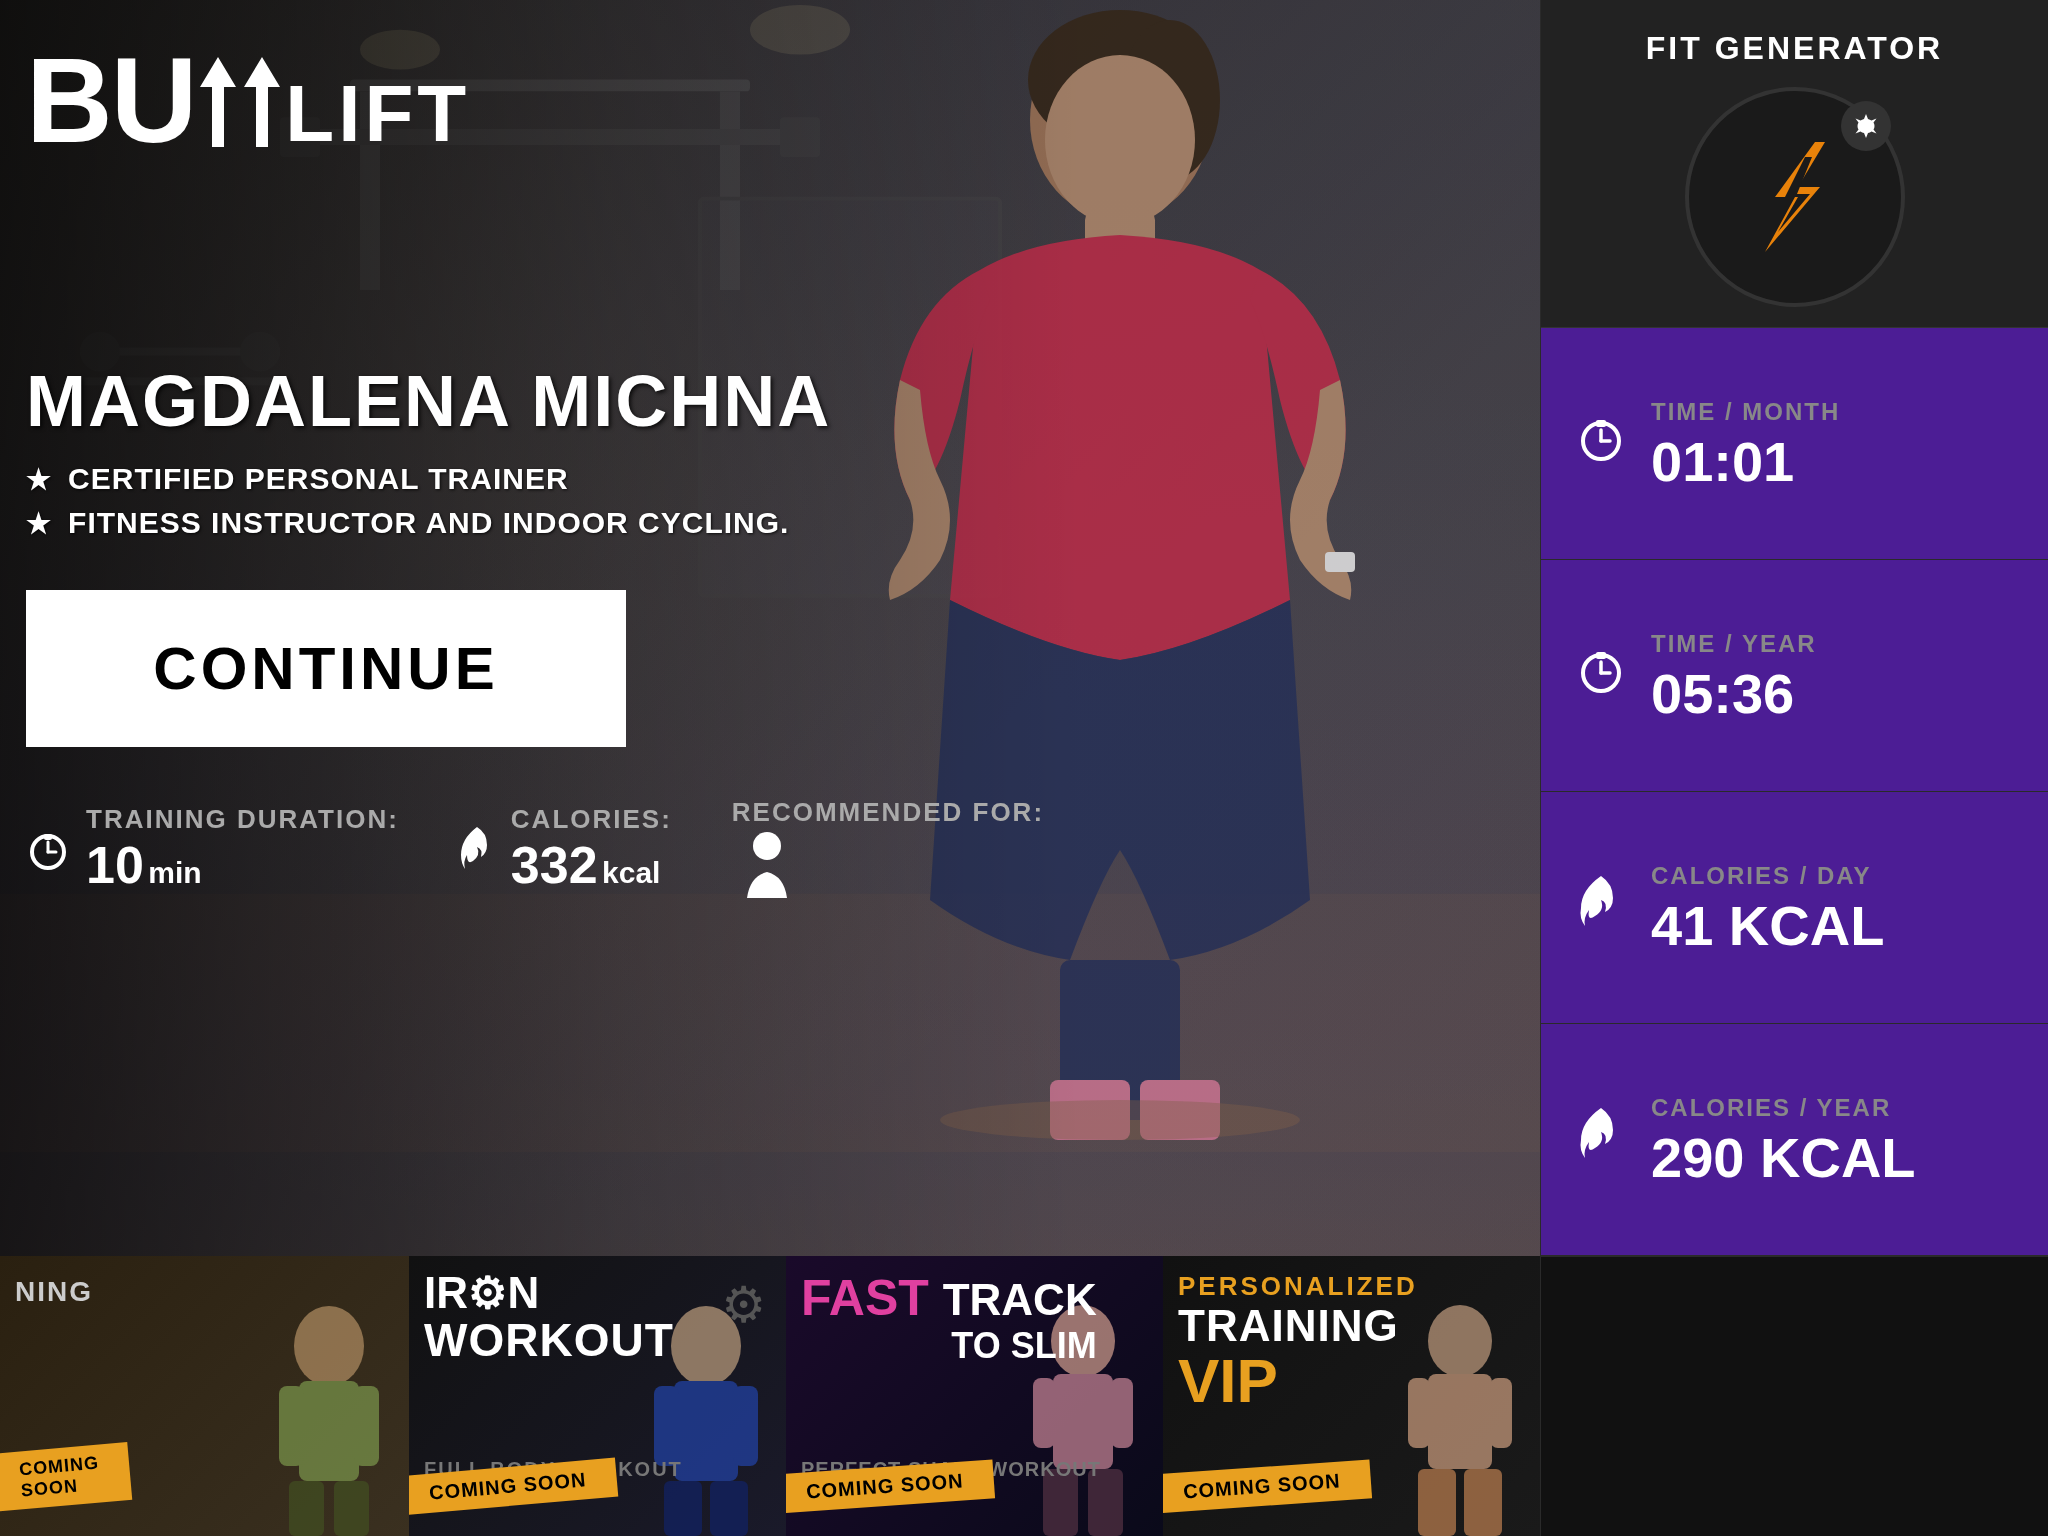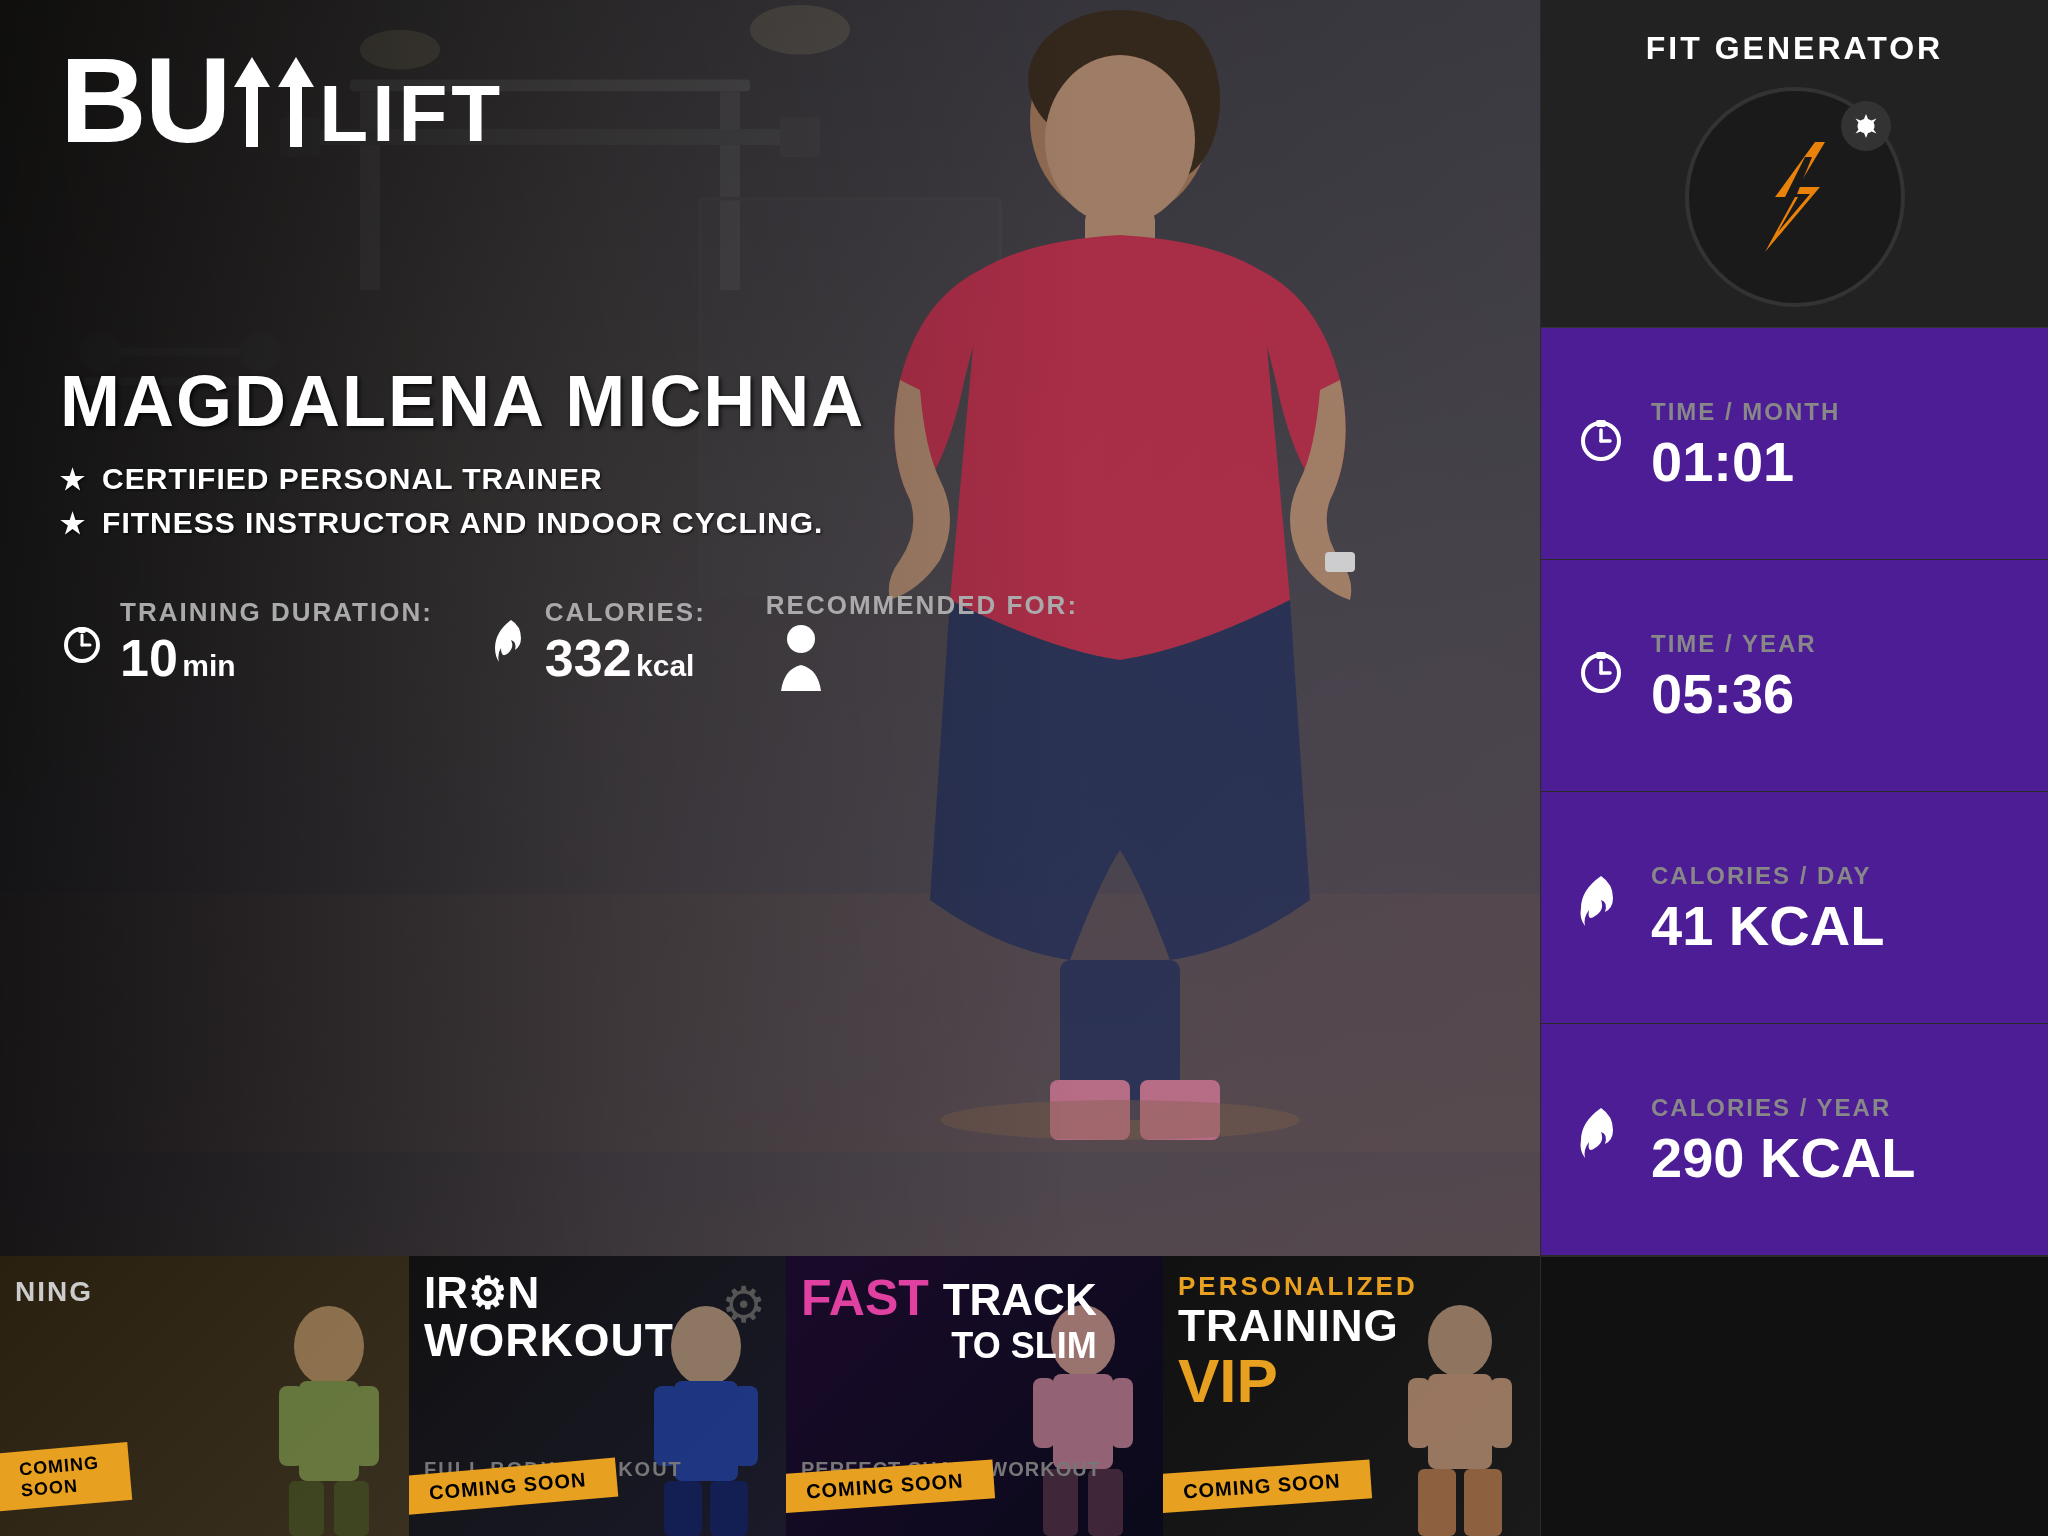--- a/index.html
+++ b/index.html
@@ -55,21 +55,21 @@
     .hero-overlay {
       position: absolute;
       inset: 0;
       background: linear-gradient(to right, rgba(0,0,0,0.7) 0%, rgba(0,0,0,0.3) 40%, rgba(0,0,0,0.1) 70%);
     }
 
     
     .hero-content {
       position: relative;
       z-index: 10;
-      padding: 40px 60px;
+      padding: 40px 26px;
       height: calc(100% - 280px);
     }
 
     
     .trainer-name {
       font-size: 72px;
       font-weight: 900;
       color: white;
       text-transform: uppercase;
       letter-spacing: 2px;
@@ -479,20 +479,21 @@
           <span class="star-icon">★</span>
           <span>CERTIFIED PERSONAL TRAINER</span>
         </li>
         <li>
           <span class="star-icon">★</span>
           <span>FITNESS INSTRUCTOR AND INDOOR CYCLING.</span>
         </li>
       </ul>
 
 
+      <button class="continue-btn">CONTINUE</button>
 
       <div class="stats-row">
 
         <div class="stat-item">
           <svg width="44" height="44" viewBox="0 0 44 44">
             <circle cx="22" cy="24" r="16" fill="none" stroke="white" stroke-width="4"></circle>
             <rect x="18" y="6" width="8" height="6" fill="white" rx="2"></rect>
             <line x1="22" y1="24" x2="22" y2="14" stroke="white" stroke-width="3" stroke-linecap="round"></line>
             <line x1="22" y1="24" x2="30" y2="24" stroke="white" stroke-width="3" stroke-linecap="round"></line>
           </svg>

